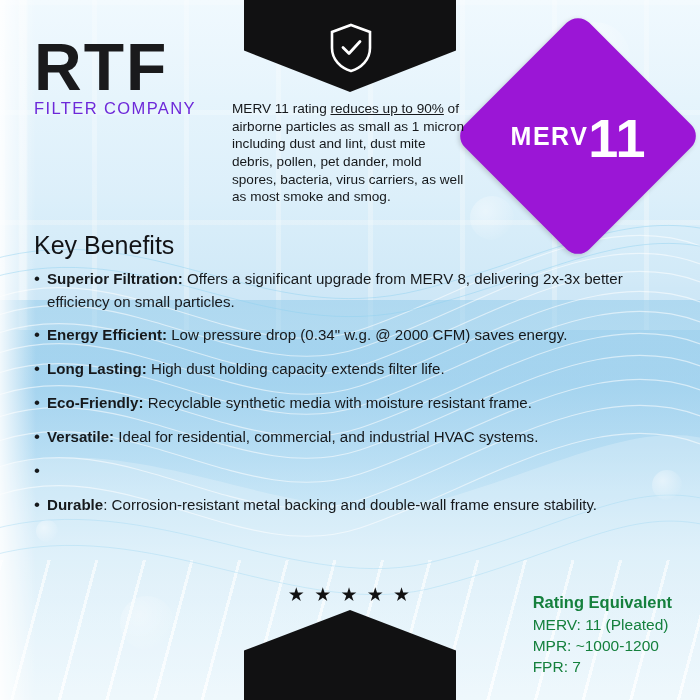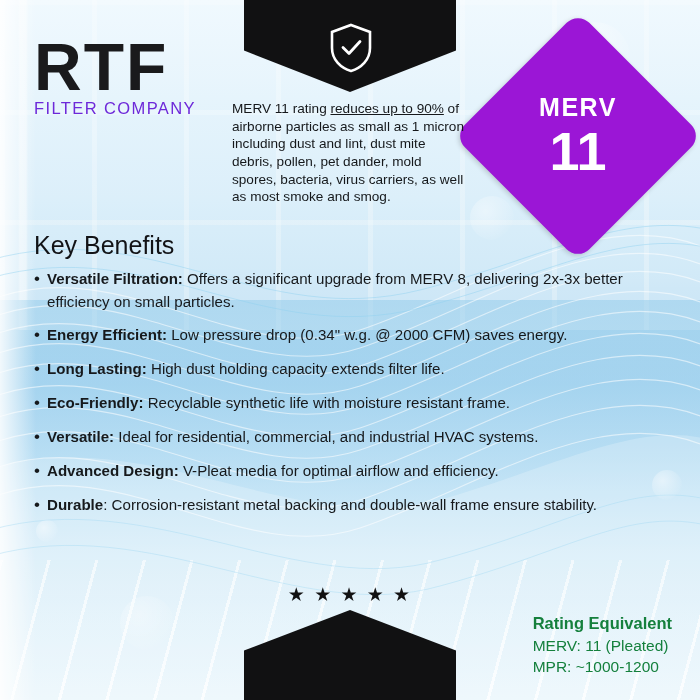--- a/index.html
+++ b/index.html
@@ -112,21 +112,21 @@
     border-radius: 16px;
     transform: rotate(45deg);
     z-index: 6;
     box-shadow: 0 2px 5px rgba(0,0,0,0.18);
   }
   .merv-inner {
     position: absolute; top: 48px; right: 34px;
     width: 176px; height: 176px;
     transform: rotate(0deg);
     z-index: 7;
-    display: flex; flex-direction: column;
+    display: flex; flex-direction: row;
     align-items: center; justify-content: center;
     color: #ffffff;
     pointer-events: none;
   }
   .merv-label {
     font-size: 25px; font-weight: 700; letter-spacing: 1.5px; line-height: 1;
   }
   .merv-number {
     font-size: 54px; font-weight: 700; line-height: 1; margin-top: 4px;
   }
@@ -252,49 +252,49 @@
   </div>
 
   <div class="intro">
     <span>MERV 11 rating </span><u>reduces up to 90%</u><span> of airborne particles as small as 1 micron including dust and lint, dust mite debris, pollen, pet dander, mold spores, bacteria, virus carriers, as well as most smoke and smog.</span>
   </div>
 
   <div class="kb-title">Key Benefits</div>
   <div class="benefits">
     <div class="benefit">
       <span class="bullet">•</span>
-      <span><b>Versatile Filtration:</b><span> Offers a significant upgrade from MERV 8, delivering 2x-3x better efficiency on small particles.</span></span>
+      <span><b>Superior Filtration:</b><span> Offers a significant upgrade from MERV 8, delivering 2x-3x better efficiency on small particles.</span></span>
     </div>
     <div class="benefit">
       <span class="bullet">•</span>
       <span><b>Energy Efficient:</b><span> Low pressure drop (0.34" w.g. @ 2000 CFM) saves energy.</span></span>
     </div>
     <div class="benefit">
       <span class="bullet">•</span>
       <span><b>Long Lasting:</b><span> High dust holding capacity extends filter life.</span></span>
     </div>
     <div class="benefit">
       <span class="bullet">•</span>
-      <span><b>Eco-Friendly:</b><span> Recyclable synthetic life with moisture resistant frame.</span></span>
+      <span><b>Eco-Friendly:</b><span> Recyclable synthetic media with moisture resistant frame.</span></span>
     </div>
     <div class="benefit">
       <span class="bullet">•</span>
       <span><b>Versatile:</b><span> Ideal for residential, commercial, and industrial HVAC systems.</span></span>
     </div>
     <div class="benefit">
       <span class="bullet">•</span>
-      <span><b>Advanced Design:</b><span> V-Pleat media for optimal airflow and efficiency.</span></span>
     </div>
     <div class="benefit">
       <span class="bullet">•</span>
       <span><b>Durable</b><span>: Corrosion-resistant metal backing and double-wall frame ensure stability.</span></span>
     </div>
   </div>
 
   <div class="stars">★ ★ ★ ★ ★</div>
 
   <div class="rating">
     <div class="rating-title">Rating Equivalent</div>
     <div class="rating-line">MERV: 11 (Pleated)</div>
     <div class="rating-line">MPR: ~1000-1200</div>
+    <div class="rating-line">FPR: 7</div>
   </div>
 
 </div>
 
 </body></html>

